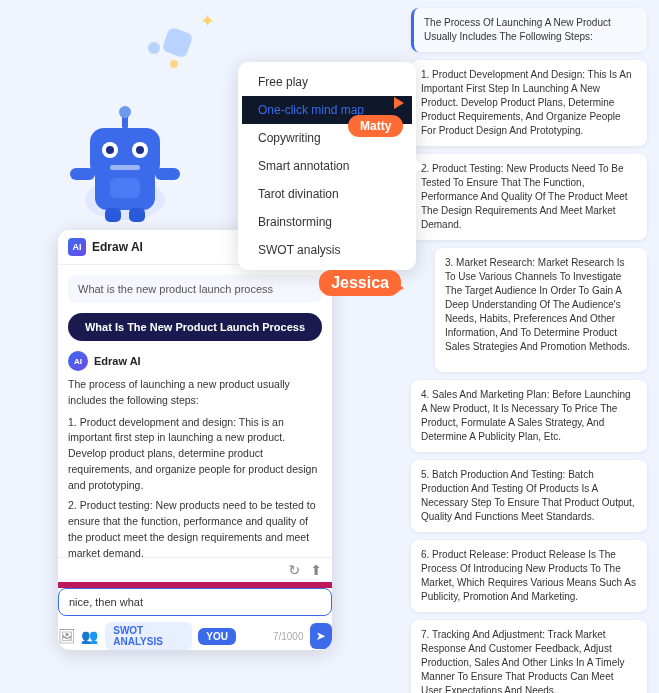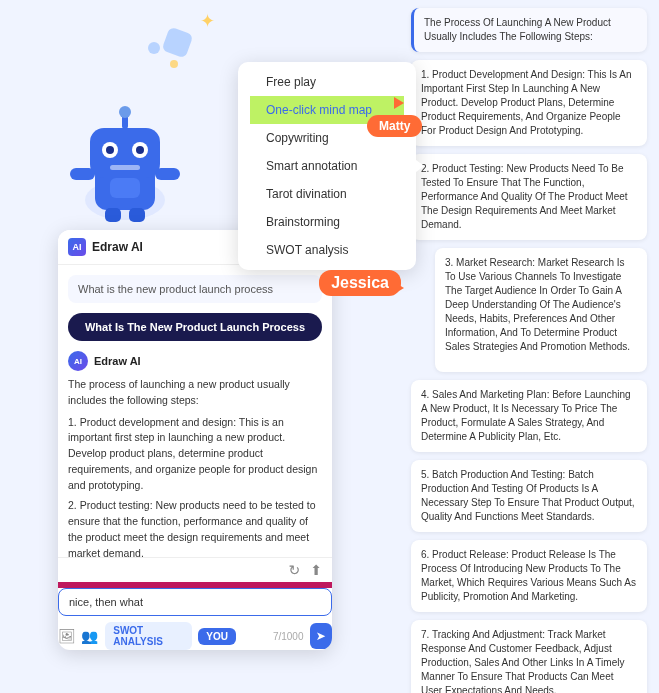--- a/index.html
+++ b/index.html
@@ -37,33 +37,33 @@
 
     
     .dropdown-menu {
       position: absolute;
       left: 238px;
       top: 62px;
       width: 178px;
       background: white;
       border-radius: 10px;
       box-shadow: 0 4px 20px rgba(0,0,0,0.15);
-      padding: 6px 12px;
+      padding: 6px 4px;
       z-index: 20;
     }
 
     .dropdown-item {
       padding: 7px 16px;
       font-size: 12px;
       color: #333;
       cursor: pointer;
     }
 
     .dropdown-item.active {
-      background: #bef264;
+      background: #0f172a;
       color: #3b6bea;
     }
 
     .dropdown-arrow {
       position: absolute;
       right: -8px;
       top: 50%;
       transform: translateY(-50%);
       width: 0;
       height: 0;
@@ -266,21 +266,21 @@
       align-items: center;
       justify-content: center;
       cursor: pointer;
       color: white;
       font-size: 12px;
     }
 
     
     .matty-label {
       position: absolute;
-      left: 367px;
+      left: 348px;
       top: 115px;
       background: #ff6b35;
       color: white;
       border-radius: 12px;
       padding: 4px 12px;
       font-size: 12px;
       font-weight: 700;
       z-index: 25;
     }
 

